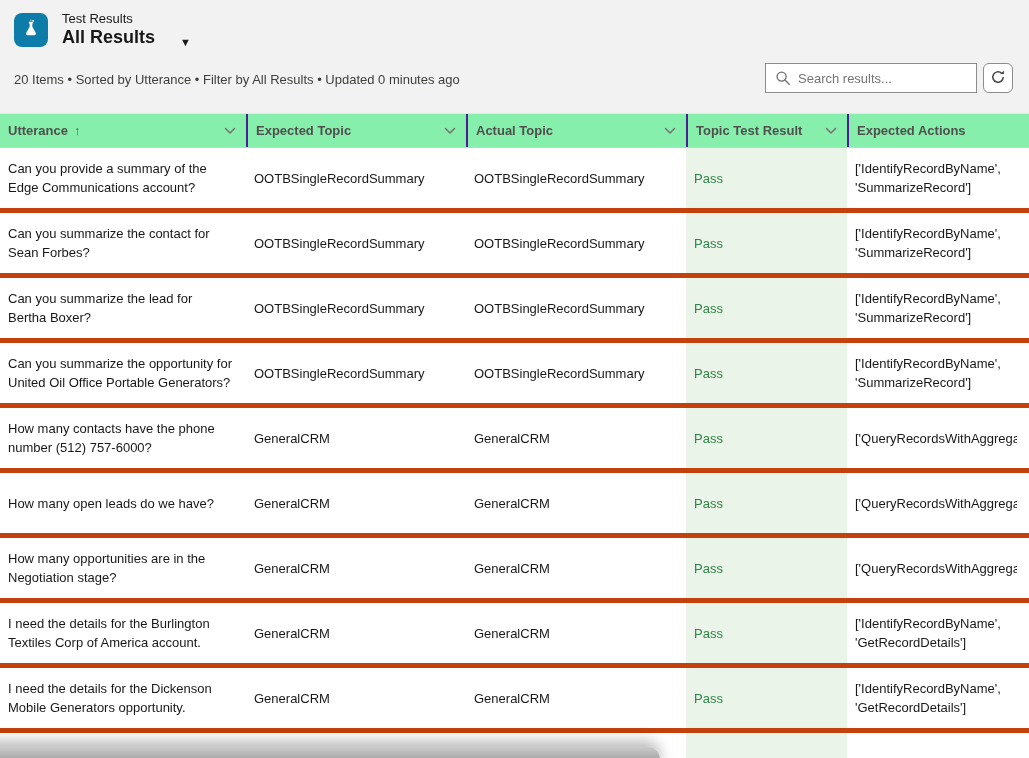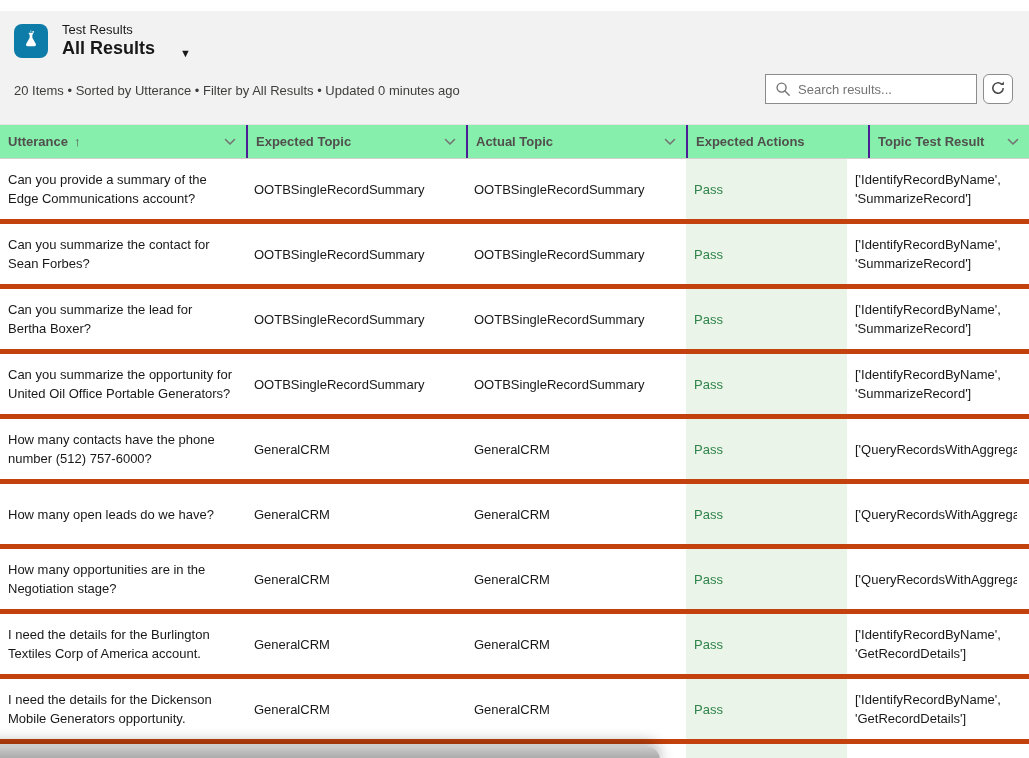--- a/index.html
+++ b/index.html
@@ -16,21 +16,20 @@
     --brand-icon-bg: #0e7ca8;
     --pass-text: #2e844a;
     --pass-cell-bg: #ebf4e8;
   }
   
   .page-header {
     position: relative;
     height: 113px;
     background: #f3f2f2;
     box-sizing: border-box;
-    margin-top: 11px;
   }
   .entity-block {
     position: absolute;
     left: 14px;
     top: 11px;
     display: flex;
     align-items: center;
     gap: 14px;
   }
   .entity-icon {
@@ -248,33 +247,33 @@
           </svg></span>
       </div>
       <div class="th c3">
         <span class="th-label">
           <span>Actual Topic</span>
         </span>
         <span><svg width="12" height="8" viewBox="0 0 12 8">
             <polyline points="1.5,1.5 6,6 10.5,1.5" fill="none" stroke="#747474" stroke-width="1.6" stroke-linecap="round" stroke-linejoin="round"></polyline>
           </svg></span>
       </div>
-      <div class="th c5">
-        <span class="th-label">
-          <span>Expected Actions</span>
-        </span>
-      </div>
       <div class="th c4">
         <span class="th-label">
           <span>Topic Test Result</span>
         </span>
         <span><svg width="12" height="8" viewBox="0 0 12 8">
             <polyline points="1.5,1.5 6,6 10.5,1.5" fill="none" stroke="#747474" stroke-width="1.6" stroke-linecap="round" stroke-linejoin="round"></polyline>
           </svg></span>
       </div>
+      <div class="th c5">
+        <span class="th-label">
+          <span>Expected Actions</span>
+        </span>
+      </div>
     </div>
   <div class="tbody">
       <div class="tr">
         <div class="td c1">
           <div class="td-inner">Can you provide a summary of the Edge Communications account?</div>
         </div>
         <div class="td c2">
           <div class="td-inner">OOTBSingleRecordSummary</div>
         </div>
         <div class="td c3">

